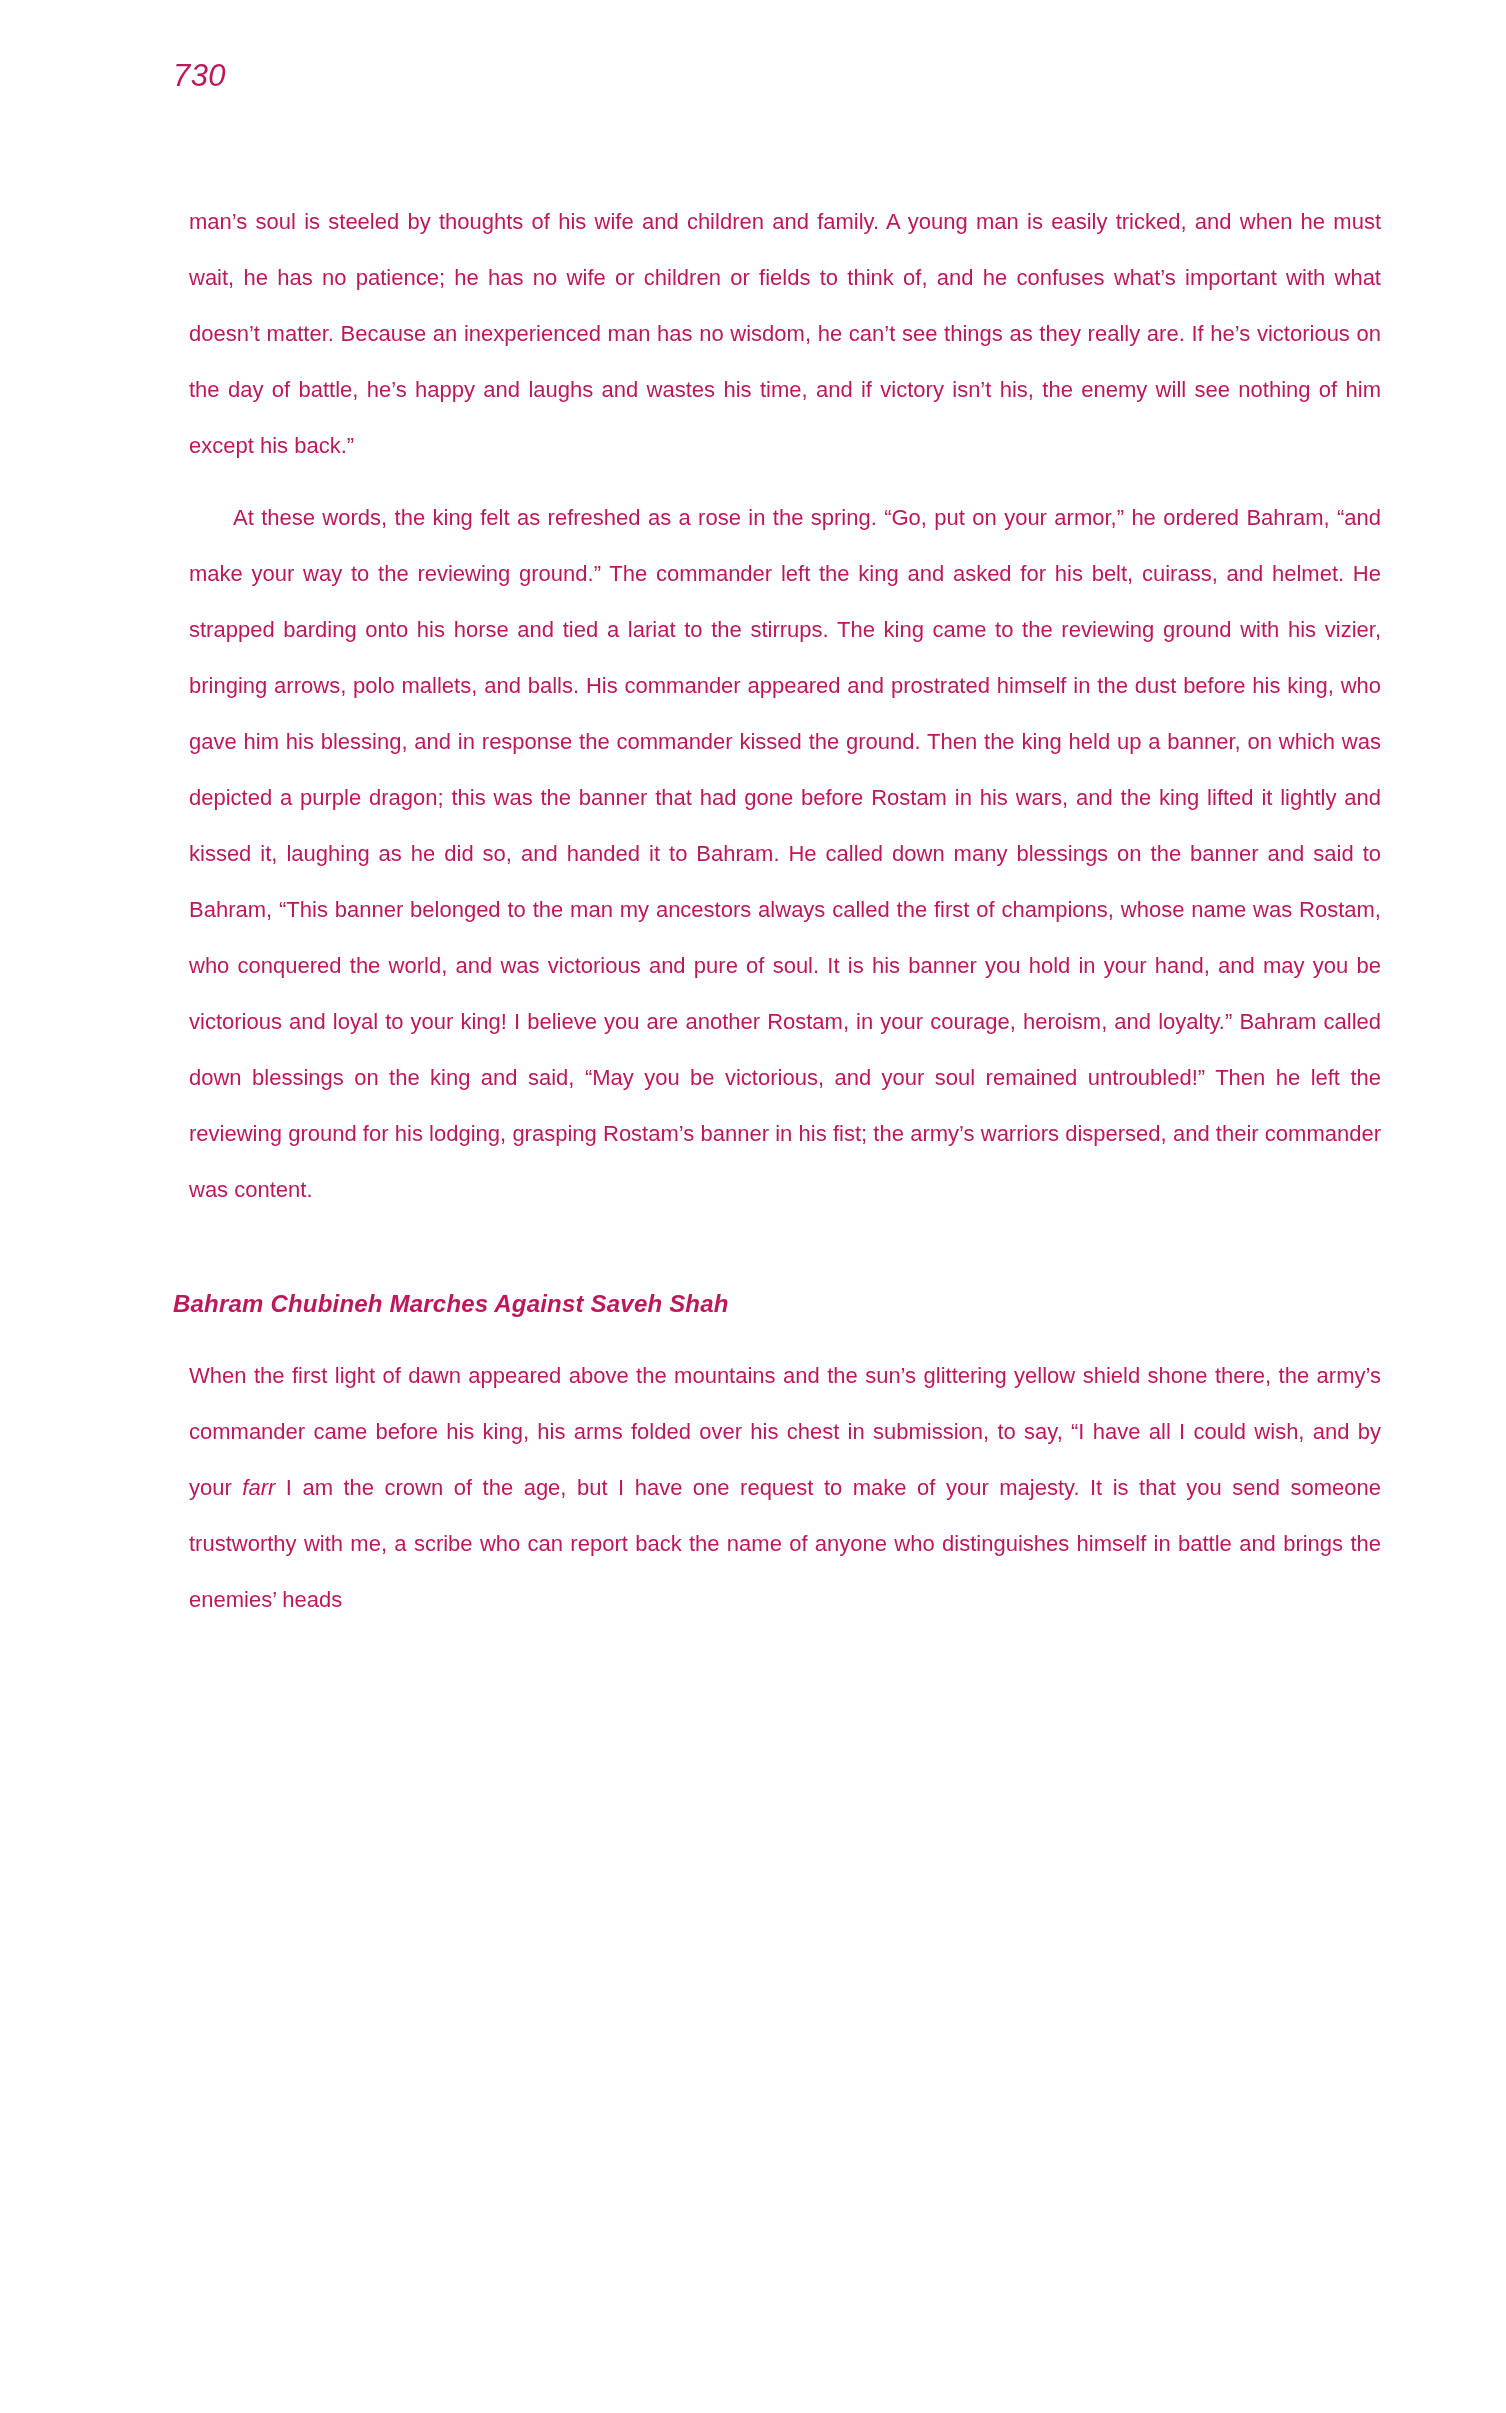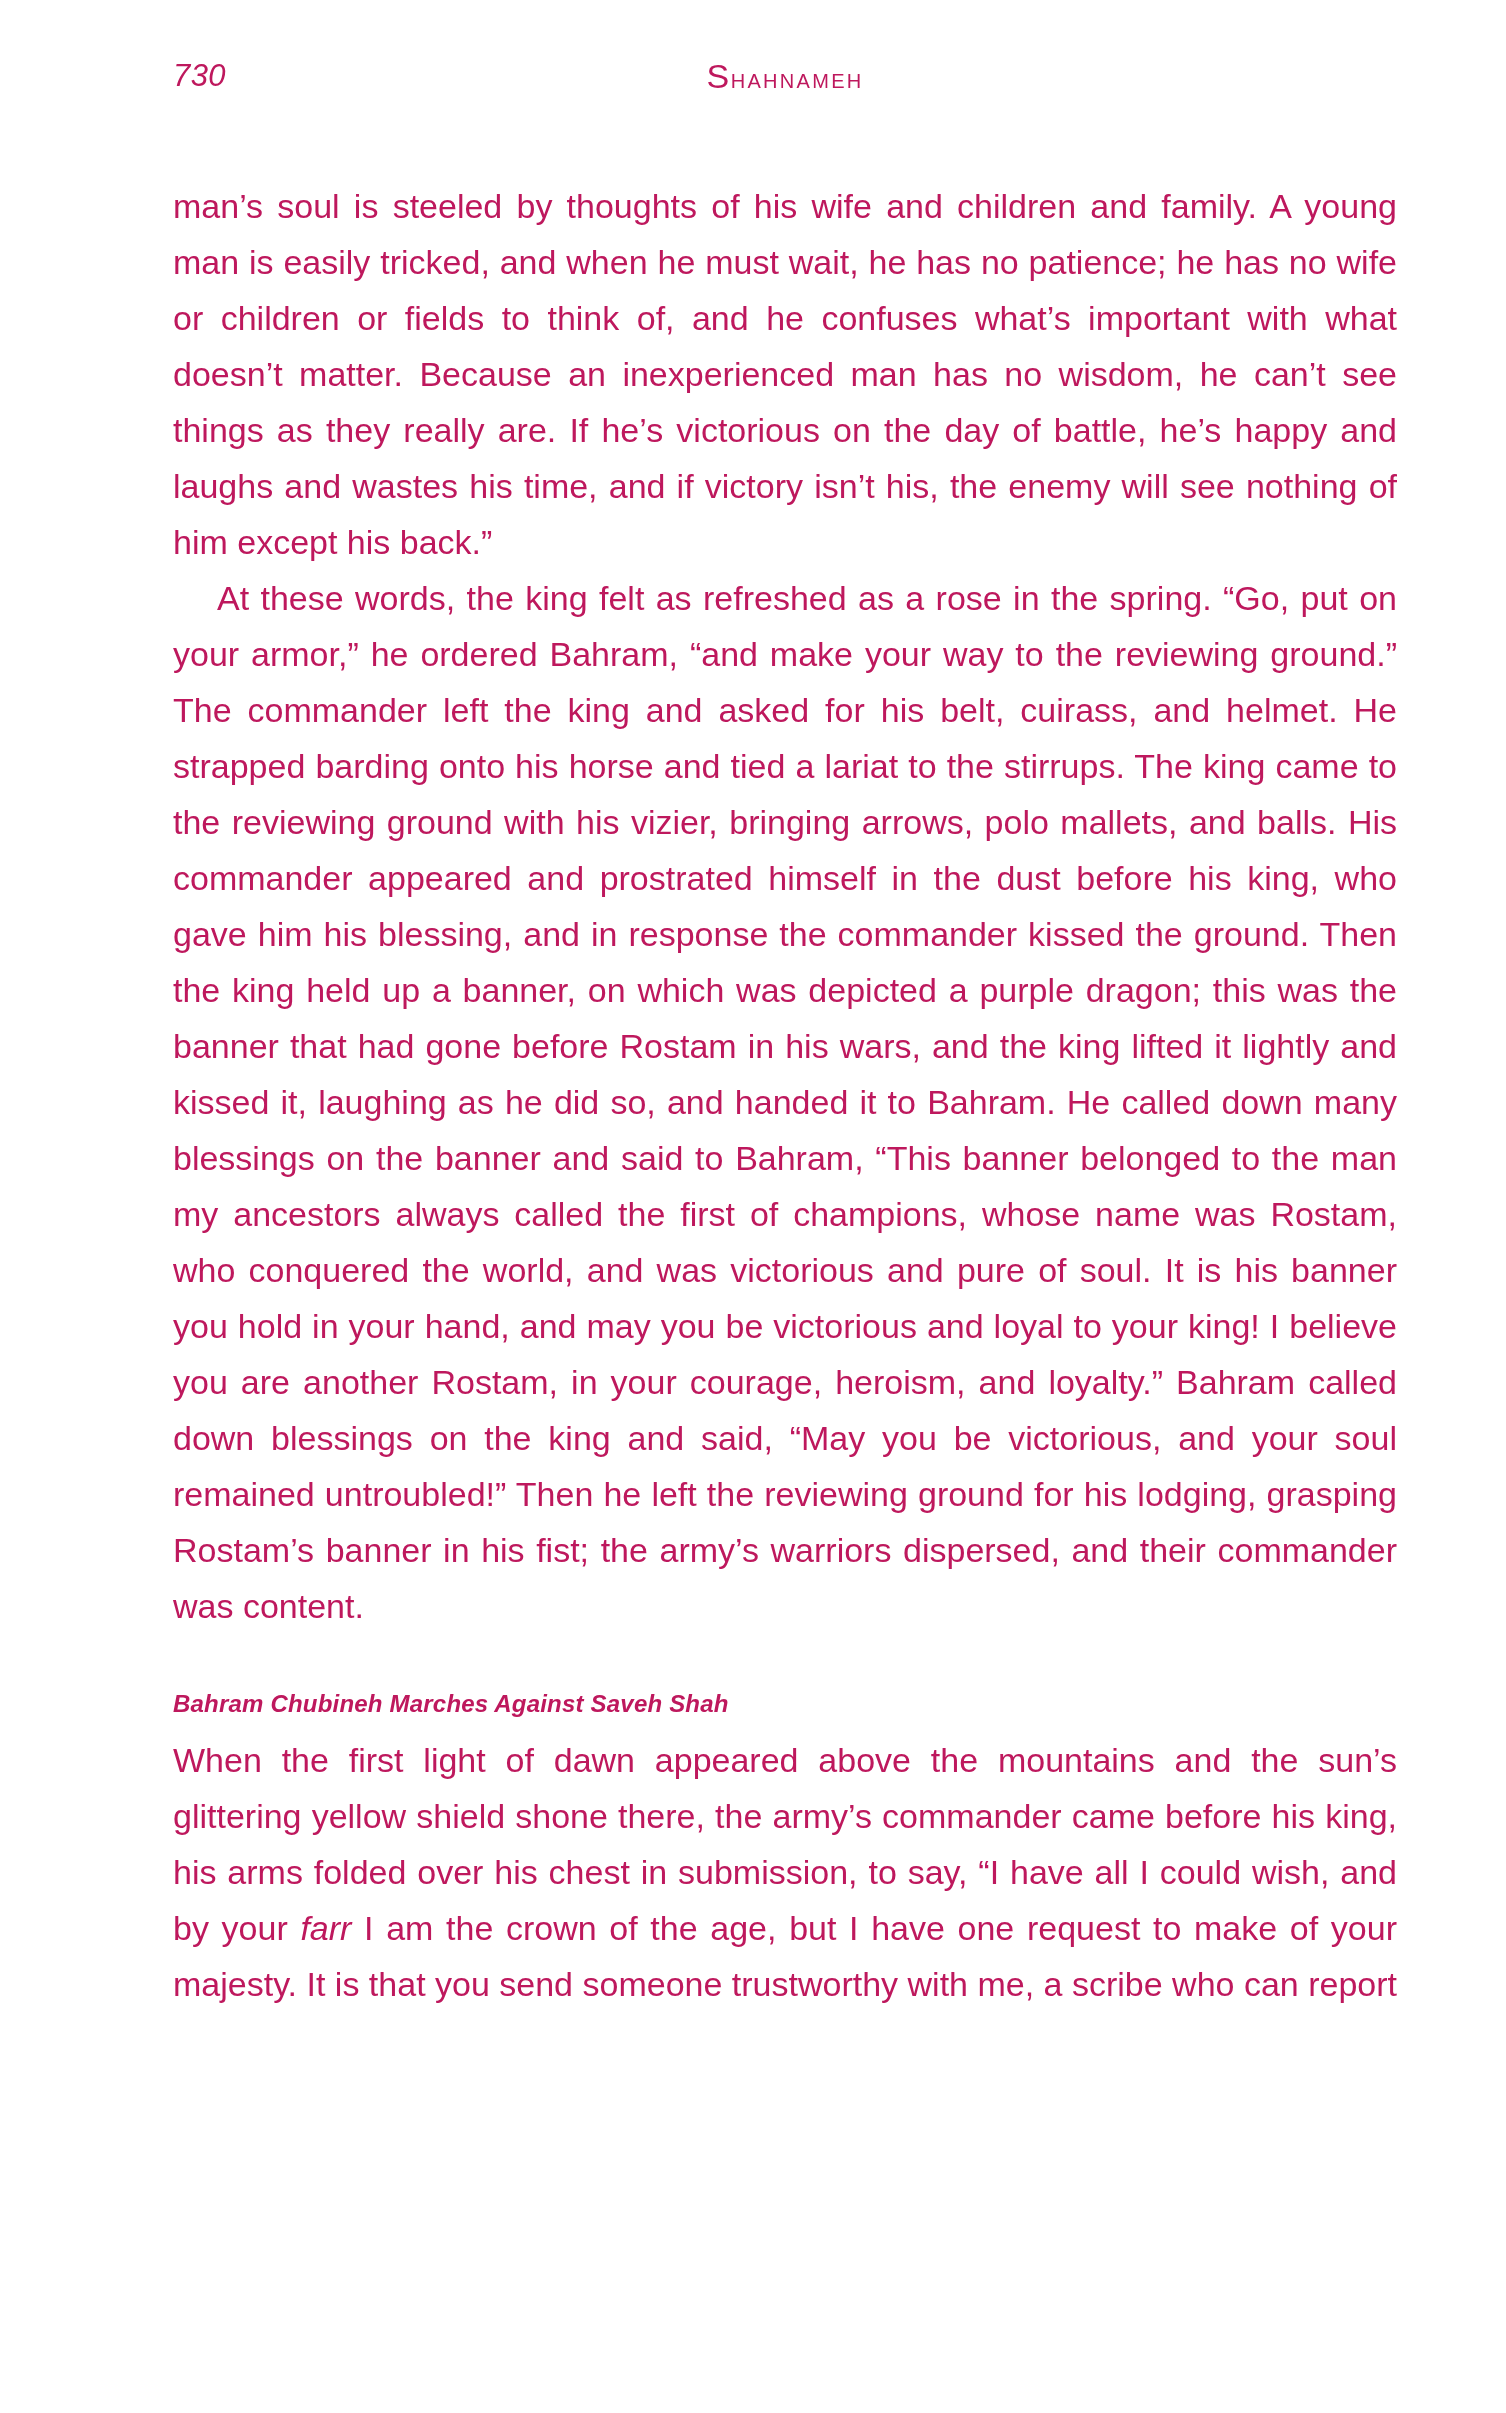--- a/index.html
+++ b/index.html
@@ -55,22 +55,22 @@
   }
 
   
   .textblock {
     position: absolute;
     left: 173px;
     top: 178px;
     width: 1224px;
   }
   p.body {
-    margin: 0;
-    font-size: 34px;
+    margin: 16px;
+    font-size: 22px;
     line-height: 56px;
     text-align: justify;
     text-justify: inter-word;
     -webkit-hyphens: none;
     hyphens: none;
     word-spacing: 0px;
   }
   p.body.indented {
     text-indent: 44px;
   }
@@ -96,21 +96,20 @@
     font-style: italic;
   }
 </style>
 </head>
 <body>
 
 <div class="page">
 
   <div class="running-head">
     <span class="folio">730</span>
-    <span class="book-title"><span class="cap">S</span><span>hahnameh</span></span>
   </div>
 
   <div class="textblock">
 
     <p class="body">man’s soul is steeled by thoughts of his wife and children and family. A young man is easily tricked, and when he must wait, he has no patience; he has no wife or children or fields to think of, and he confuses what’s important with what doesn’t matter. Because an inexperienced man has no wisdom, he can’t see things as they really are. If he’s victorious on the day of battle, he’s happy and laughs and wastes his time, and if victory isn’t his, the enemy will see nothing of him except his back.”</p>
 
     <p class="body indented">At these words, the king felt as refreshed as a rose in the spring. “Go, put on your armor,” he ordered Bahram, “and make your way to the reviewing ground.” The commander left the king and asked for his belt, cuirass, and helmet. He strapped barding onto his horse and tied a lariat to the stirrups. The king came to the reviewing ground with his vizier, bringing arrows, polo mallets, and balls. His commander appeared and prostrated himself in the dust before his king, who gave him his blessing, and in response the commander kissed the ground. Then the king held up a banner, on which was depicted a purple dragon; this was the banner that had gone before Rostam in his wars, and the king lifted it lightly and kissed it, laughing as he did so, and handed it to Bahram. He called down many blessings on the banner and said to Bahram, “This banner belonged to the man my ancestors always called the first of champions, whose name was Rostam, who conquered the world, and was victorious and pure of soul. It is his banner you hold in your hand, and may you be victorious and loyal to your king! I believe you are another Rostam, in your courage, heroism, and loyalty.” Bahram called down blessings on the king and said, “May you be victorious, and your soul remained untroubled!” Then he left the reviewing ground for his lodging, grasping Rostam’s banner in his fist; the army’s warriors dispersed, and their commander was content.</p>
 
     <div class="heading-gap"></div>
 

